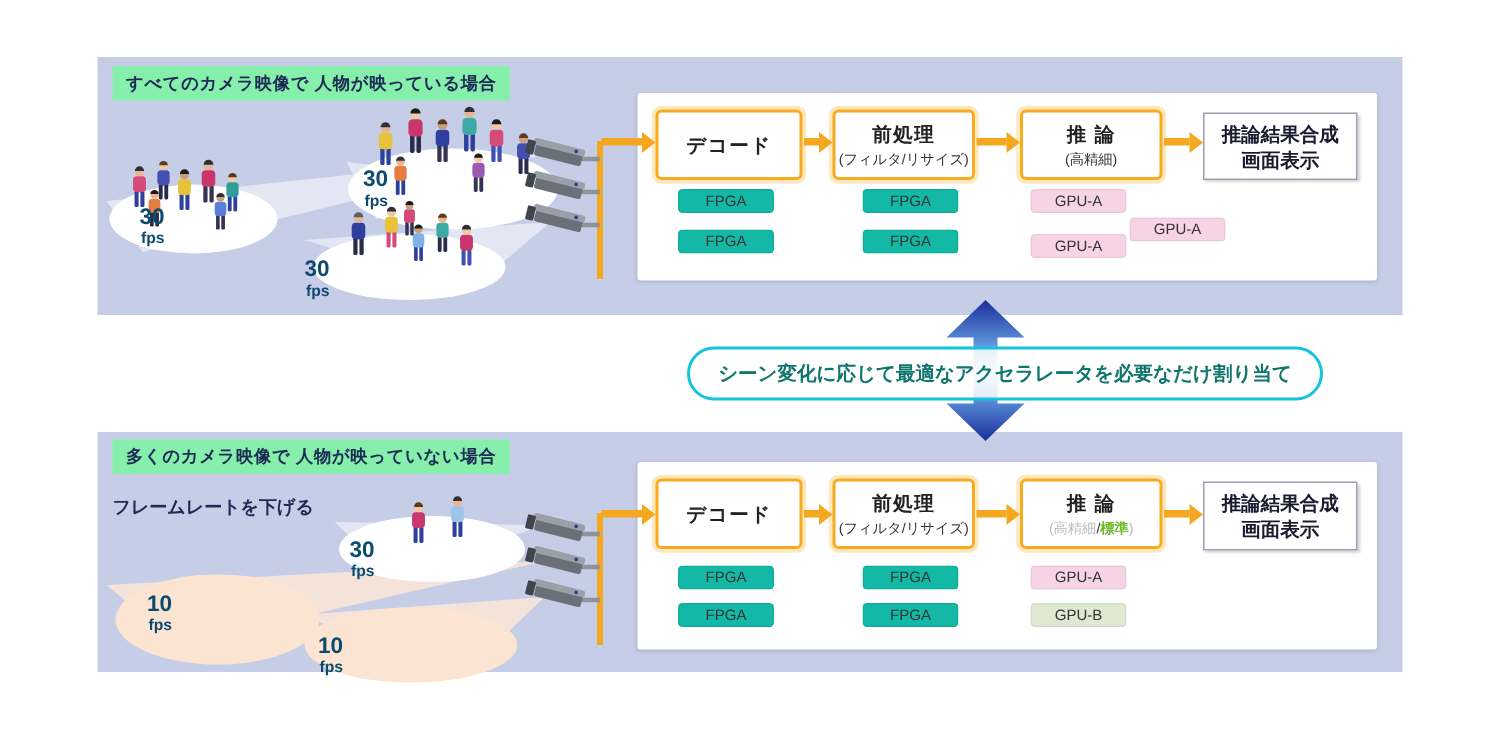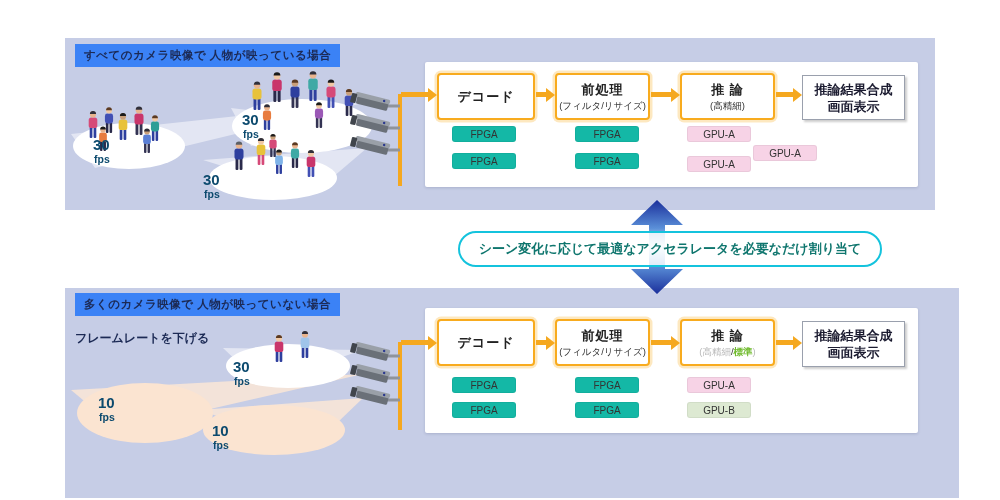--- a/index.html
+++ b/index.html
@@ -1,22 +1,22 @@
 <!DOCTYPE html>
 <html><head>
 <meta charset="utf-8">
 <style>
   html,body{margin:0;padding:0;background:#fff;}
   .page{position:relative;width:1000px;height:500px;background:#fff;overflow:hidden;
         font-family:"Liberation Sans","DejaVu Sans",sans-serif;}
   .panel{position:absolute;left:65px;width:870px;background:#c6cde6;}
   #panel-top{top:38px;height:172px;}
-  #panel-bottom{top:288px;height:210px;padding-left:24px;}
+  #panel-bottom{top:288px;height:160px;}
   .scene{position:absolute;left:0;top:0;}
-  .ptitle{position:absolute;left:10px;top:6px;background:#3b82f6;color:#1c2a55;font-weight:bold;
+  .ptitle{position:absolute;left:10px;top:6px;background:#86efac;color:#1c2a55;font-weight:bold;
           font-size:11.5px;padding:4px 9px;letter-spacing:.5px;white-space:nowrap;}
   .note{position:absolute;left:10px;top:42px;color:#1c2a55;font-weight:bold;font-size:12px;line-height:17px;}
   .fps{position:absolute;display:flex;align-items:center;color:#0c4a6e;flex-direction:column;}
   .fps .n{font-size:15px;font-weight:600;}
   .fps .u{font-size:10.5px;font-weight:600;margin-left:1px;}
   .wbox{position:absolute;left:360px;width:493px;height:125px;background:#fff;border-radius:2px;
         box-shadow:0 1px 3px rgba(40,50,90,.18);}
   .stage{position:absolute;background:#fff;border:2px solid #f8ab1e;border-radius:4px;
          box-shadow:0 0 0 2.5px rgba(248,171,30,.28);box-sizing:border-box;
          display:flex;flex-direction:column;align-items:center;justify-content:center;}

